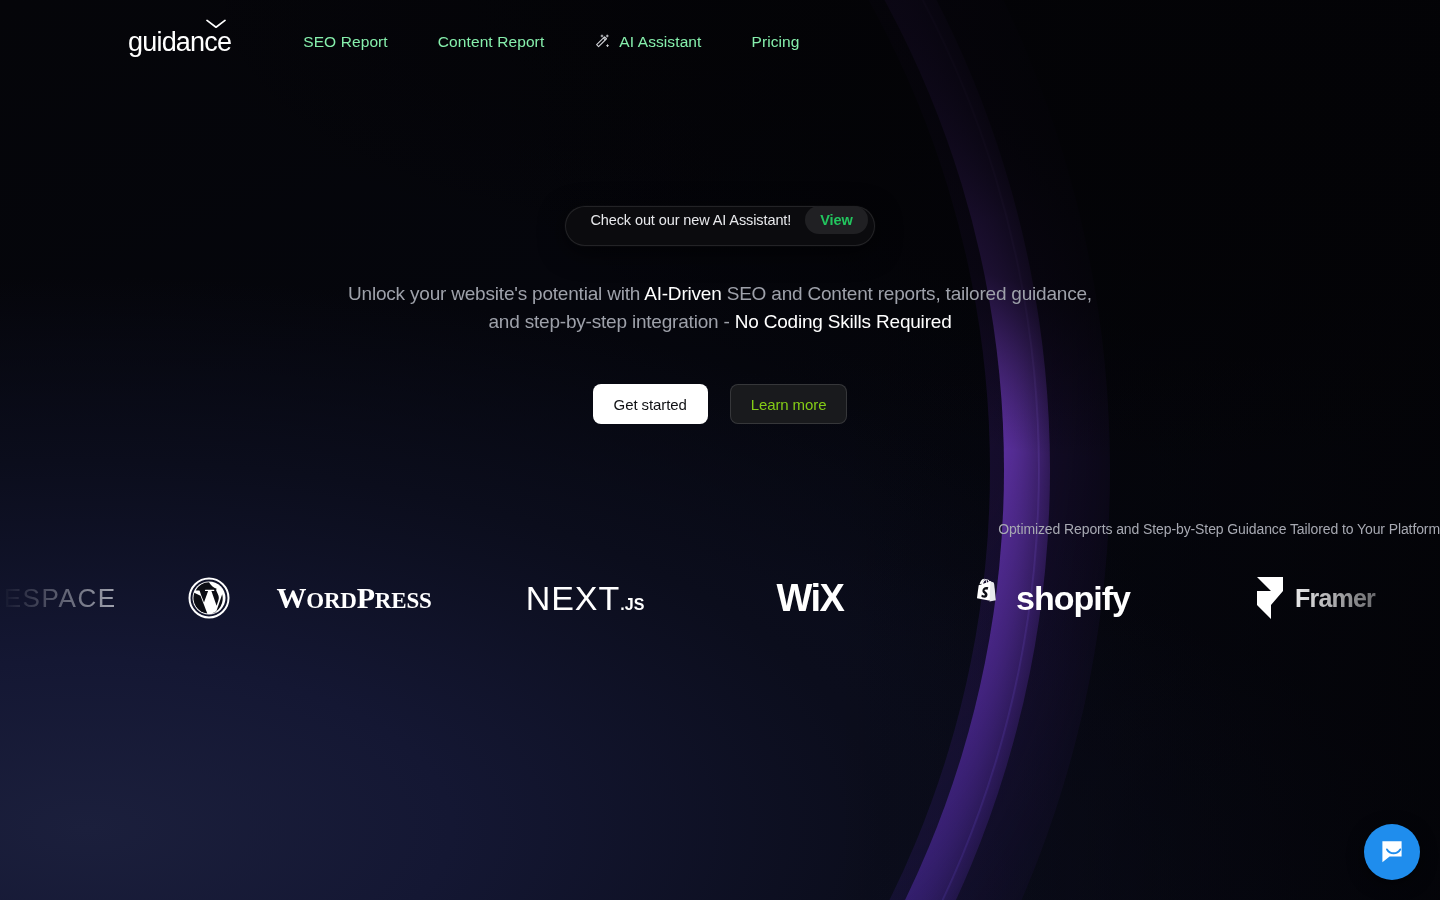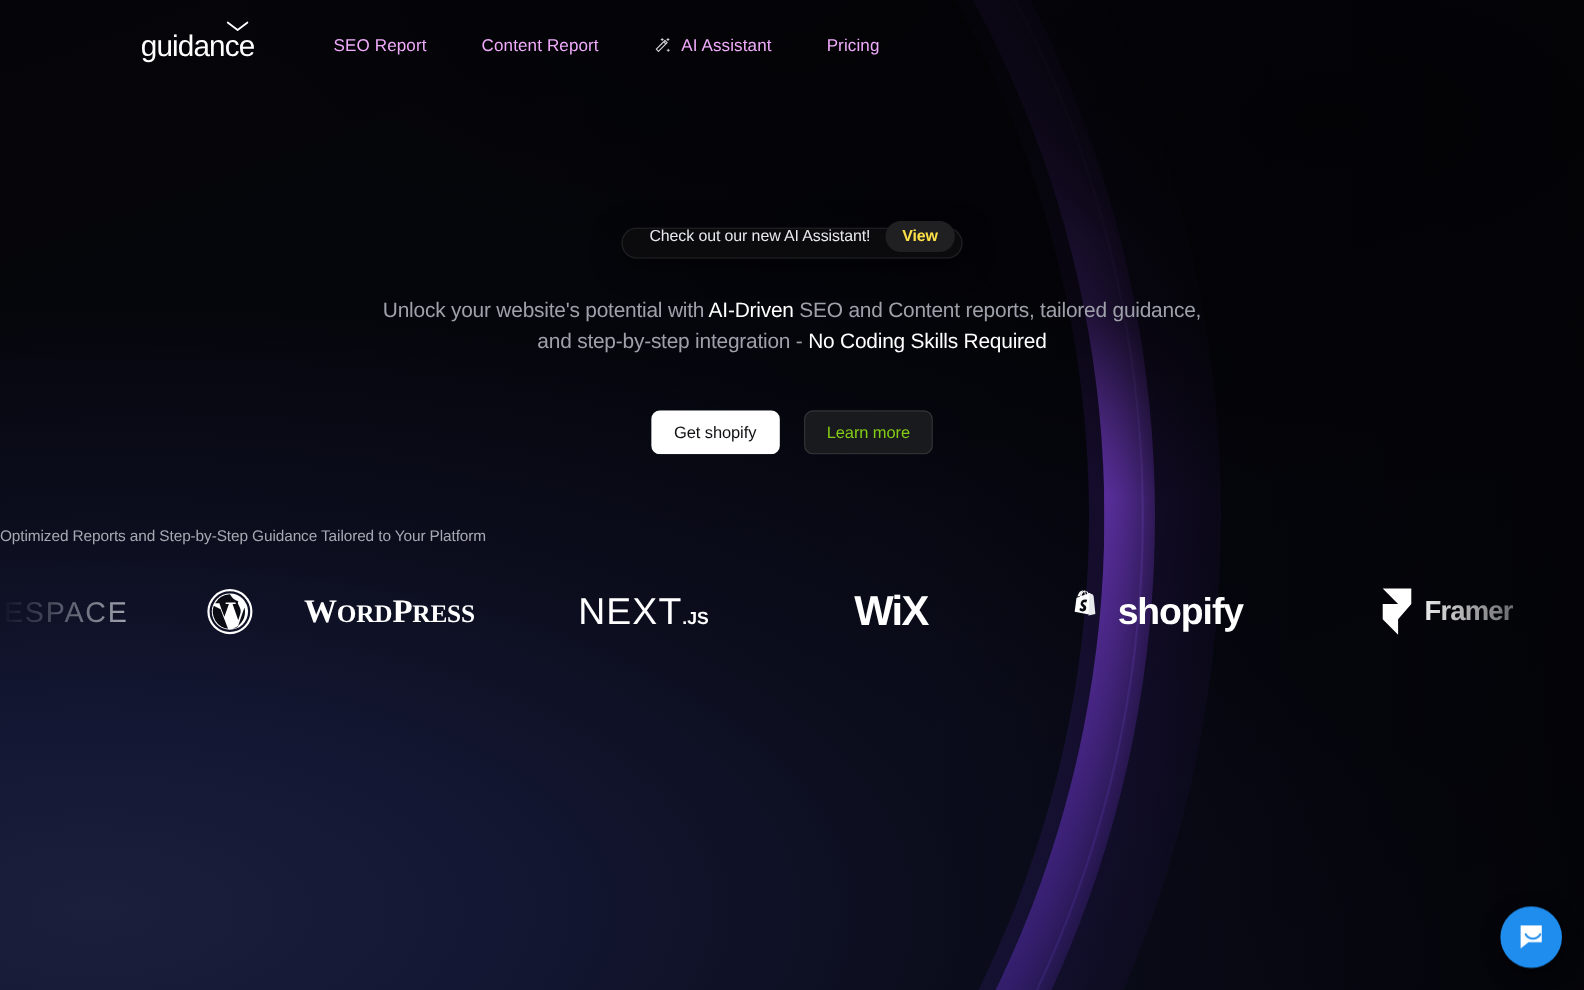--- a/index.html
+++ b/index.html
@@ -161,41 +161,41 @@
   }
   .nav-links {
     display: flex;
     align-items: center;
     gap: 50px;
   }
   .nav-link {
     display: flex;
     align-items: center;
     gap: 8px;
-    color: #f0abfc;
+    color: #86efac;
     font-size: 15.5px;
     letter-spacing: 0.1px;
     cursor: pointer;
     white-space: nowrap;
   }
   .wand-icon { width: 17px; height: 17px; display: block; }
 
   
   .hero {
     position: relative;
     z-index: 10;
     text-align: center;
     padding-top: 122px;
   }
 
   .announce {
     display: inline-flex;
     align-items: center;
     gap: 14px;
-    height: 28px;
+    height: 40px;
     padding: 0 6px 12px 24px;
     border-radius: 999px;
     background: #0b0b0e;
     border: 1px solid rgba(255,255,255,0.10);
     box-shadow: 0 0 0 1px rgba(255,255,255,0.02), 0 6px 26px rgba(0,0,0,0.6);
     cursor: pointer;
   }
   .announce-text {
     color: #e8e9ec;
     font-size: 14.5px;
@@ -203,21 +203,21 @@
     white-space: nowrap;
   }
   .announce-cta {
     display: inline-flex;
     align-items: center;
     justify-content: center;
     height: 28px;
     padding: 0 15px;
     border-radius: 999px;
     background: #202023;
-    color: #fde047;
+    color: #22c55e;
     font-size: 14.5px;
     font-weight: 700;
     letter-spacing: -0.1px;
     cursor: pointer;
   }
 
   .headline {
     margin-top: 46px;
     color: #ffffff;
     font-size: 68px;
@@ -262,22 +262,22 @@
   .btn-secondary {
     background: #191a1d;
     color: #84cc16;
     border-color: rgba(255,255,255,0.13);
   }
 
   
   .platforms {
     position: relative;
     z-index: 10;
-    margin-top: 66px;
-    text-align: left;
+    margin-top: 97px;
+    text-align: right;
   }
   .platforms-caption {
     color: #a7a9b2;
     font-size: 14px;
     letter-spacing: -0.1px;
   }
   .marquee {
     margin-top: 26px;
     width: 1440px;
     height: 70px;
@@ -419,21 +419,21 @@
 
     <div class="announce">
       <span class="announce-text">Check out our new AI Assistant!</span>
       <span class="announce-cta">View</span>
     </div>
 
 
     <p class="subhead"><span>Unlock your website's potential with </span><b>AI-Driven</b><span> SEO and Content reports, tailored guidance, and step-by-step integration - </span><b>No Coding Skills Required</b></p>
 
     <div class="cta-row">
-      <button class="btn btn-primary">Get shopify</button>
+      <button class="btn btn-primary">Get started</button>
       <button class="btn btn-secondary">Learn more</button>
     </div>
 
   </section>
 
   <section class="platforms">
 
     <div class="platforms-caption">Optimized Reports and Step-by-Step Guidance Tailored to Your Platform</div>
 
     <div class="marquee">

